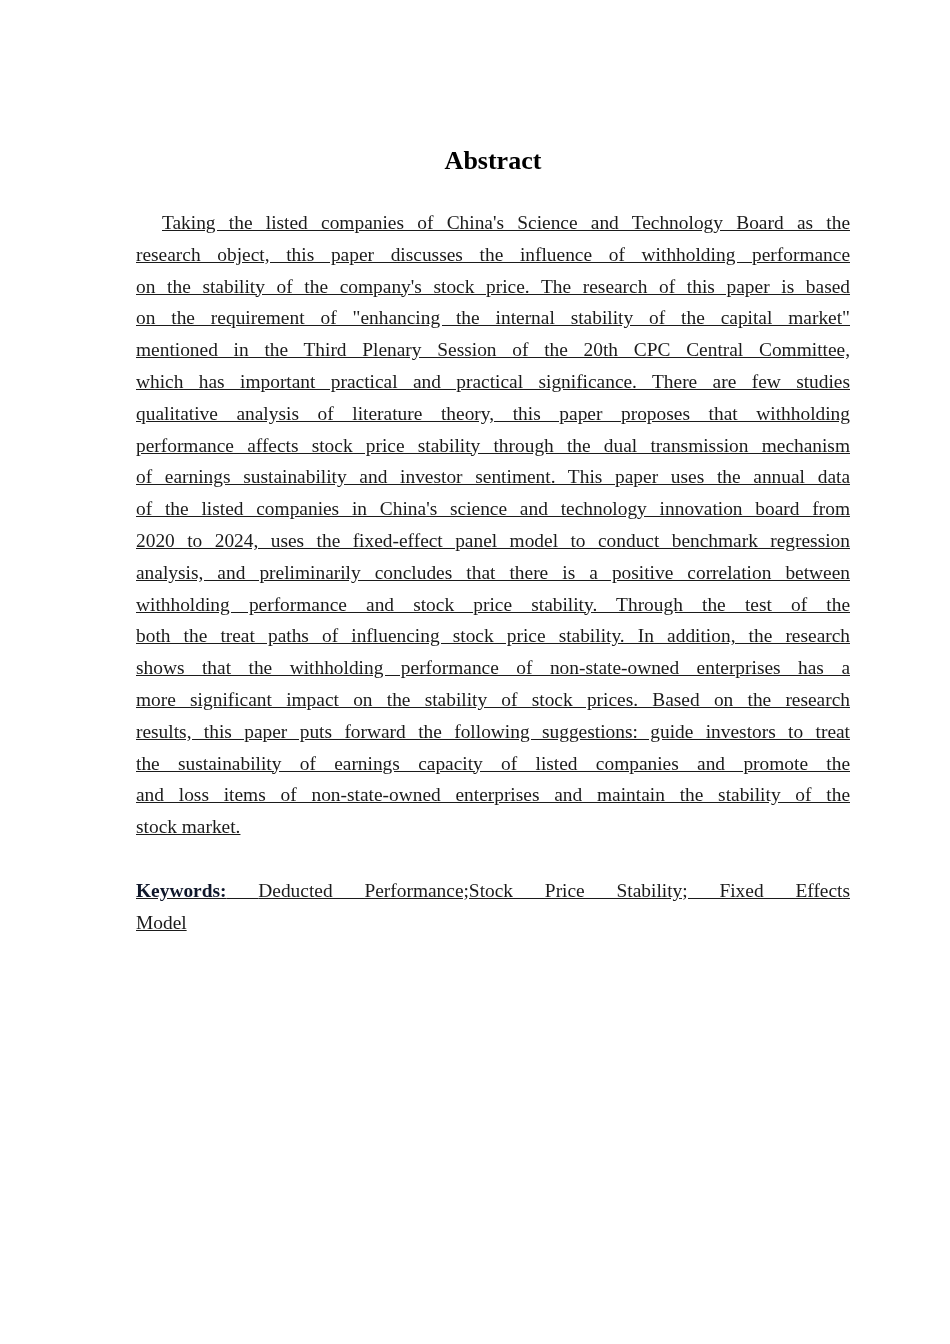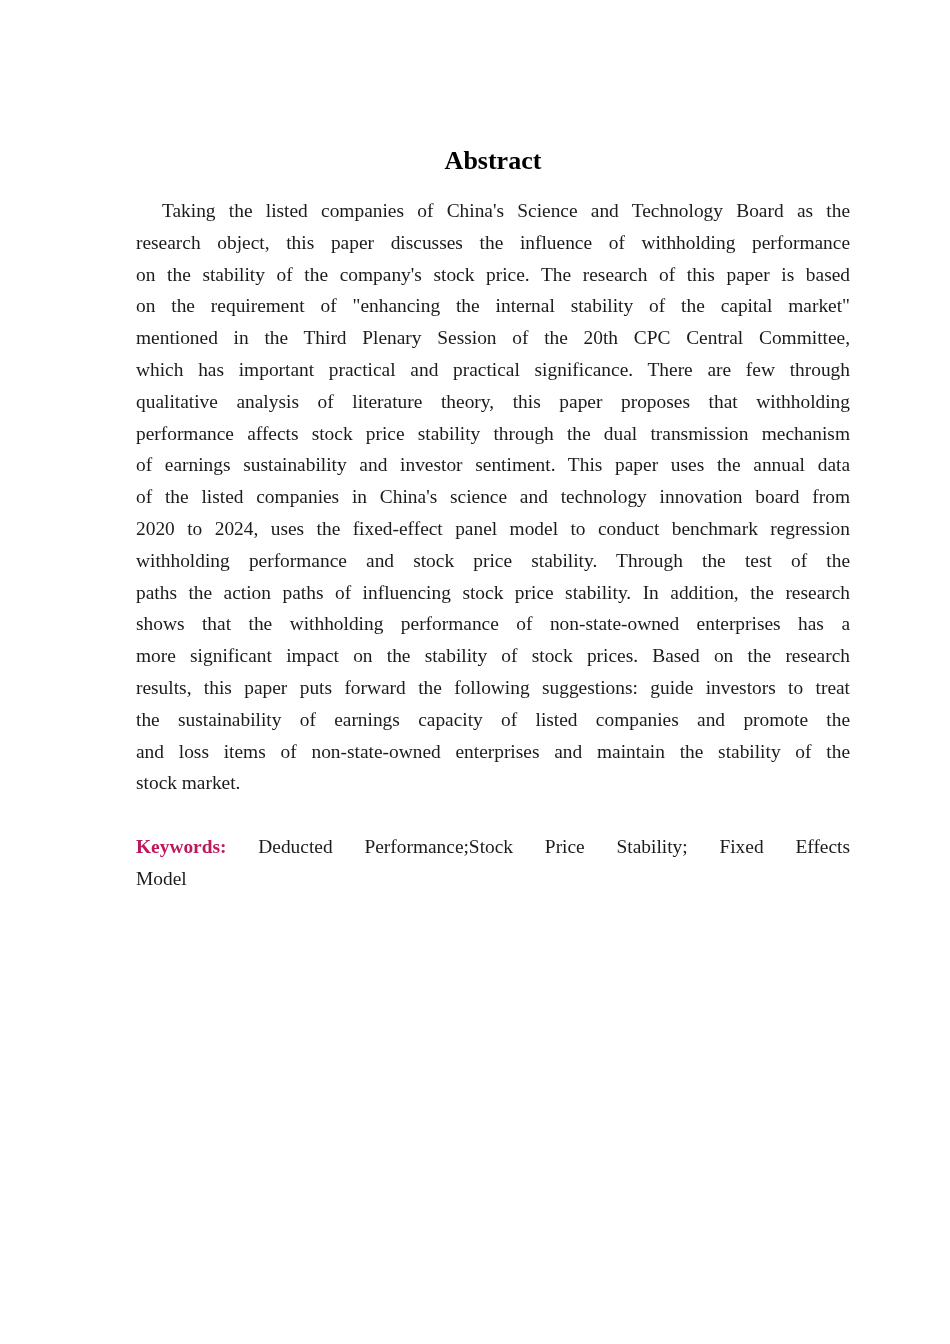--- a/index.html
+++ b/index.html
@@ -15,73 +15,75 @@
     color: #1b1b1b;
   }
   .page {
     width: 950px;
     height: 1344px;
     background: #ffffff;
     box-sizing: border-box;
     padding: 0 100px 0 136px;
   }
   .doc-title {
-    margin: 146px 0 19px 0;
+    margin: 146px 0 31px 0;
     font-size: 26px;
     line-height: 30px;
     font-weight: bold;
     text-align: center;
     color: #000000;
   }
   .para {
     margin: 0;
+    text-decoration: underline;
   }
   .line {
     font-size: 19.4px;
     line-height: 31.8px;
     text-align: justify;
     text-align-last: justify;
     white-space: normal;
   }
   .line--first {
     text-indent: 26px;
   }
   .line--last {
     text-align: center;
     text-align-last: left;
   }
   .keywords {
     margin-top: 31.8px;
   }
   .kw-label {
     font-weight: bold;
-    color: #be185d;
+    color: #0f172a;
   }
 </style>
 </head>
 <body>
 
 <main class="page">
 
   <h1 class="doc-title">Abstract</h1>
 
   <section class="para">
     <div class="line line--first">Taking the listed companies of China's Science and Technology Board as the</div>
     <div class="line">research object, this paper discusses the influence of withholding performance</div>
     <div class="line">on the stability of the company's stock price. The research of this paper is based</div>
     <div class="line">on the requirement of "enhancing the internal stability of the capital market"</div>
     <div class="line">mentioned in the Third Plenary Session of the 20th CPC Central Committee,</div>
-    <div class="line">which has important practical and practical significance. There are few through</div>
+    <div class="line">which has important practical and practical significance. There are few studies</div>
     <div class="line">qualitative analysis of literature theory, this paper proposes that withholding</div>
     <div class="line">performance affects stock price stability through the dual transmission mechanism</div>
     <div class="line">of earnings sustainability and investor sentiment. This paper uses the annual data</div>
     <div class="line">of the listed companies in China's science and technology innovation board from</div>
     <div class="line">2020 to 2024, uses the fixed-effect panel model to conduct benchmark regression</div>
+    <div class="line">analysis, and preliminarily concludes that there is a positive correlation between</div>
     <div class="line">withholding performance and stock price stability. Through the test of the</div>
-    <div class="line">paths the action paths of influencing stock price stability. In addition, the research</div>
+    <div class="line">both the treat paths of influencing stock price stability. In addition, the research</div>
     <div class="line">shows that the withholding performance of non-state-owned enterprises has a</div>
     <div class="line">more significant impact on the stability of stock prices. Based on the research</div>
     <div class="line">results, this paper puts forward the following suggestions: guide investors to treat</div>
     <div class="line">the sustainability of earnings capacity of listed companies and promote the</div>
     <div class="line">and loss items of non-state-owned enterprises and maintain the stability of the</div>
     <div class="line line--last">stock market.</div>
   </section>
 
   <section class="para keywords">
     <div class="line"><span class="kw-label">Keywords:</span> <span>Deducted Performance;Stock Price Stability; Fixed Effects</span></div>

